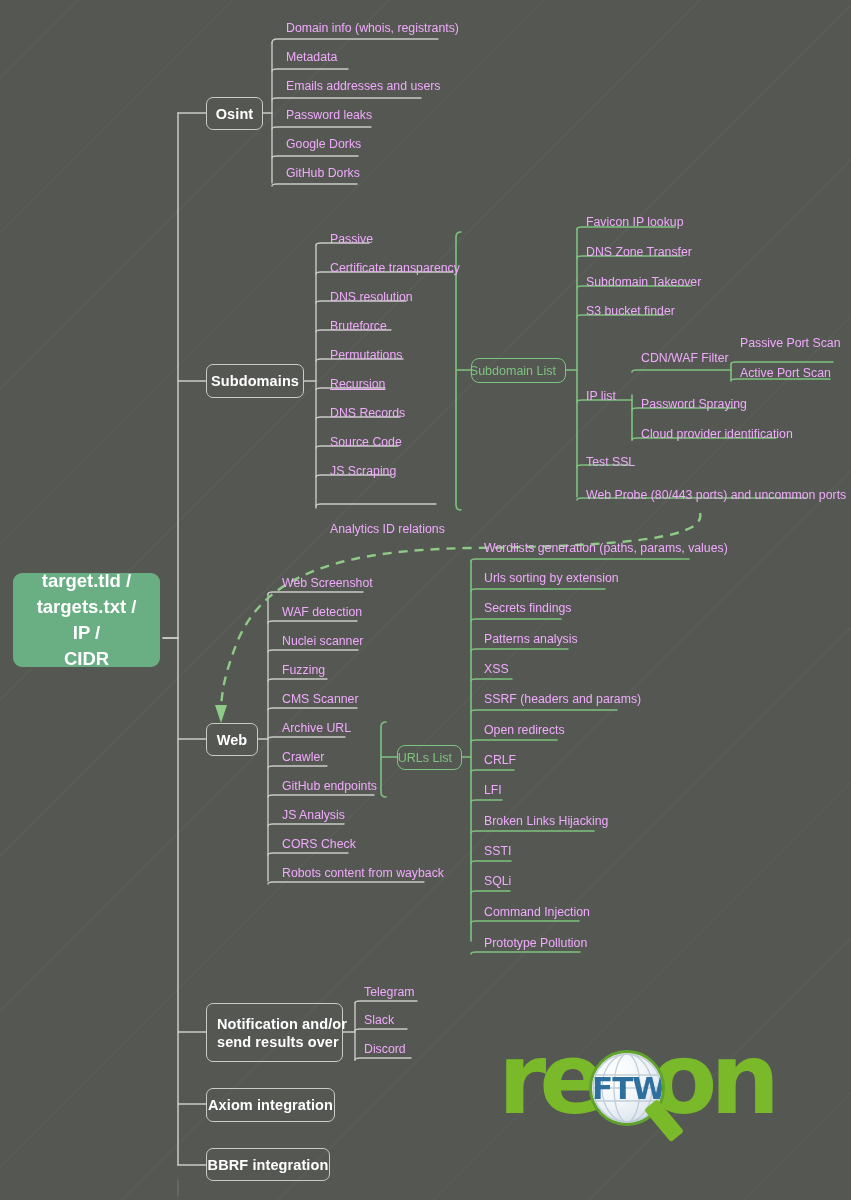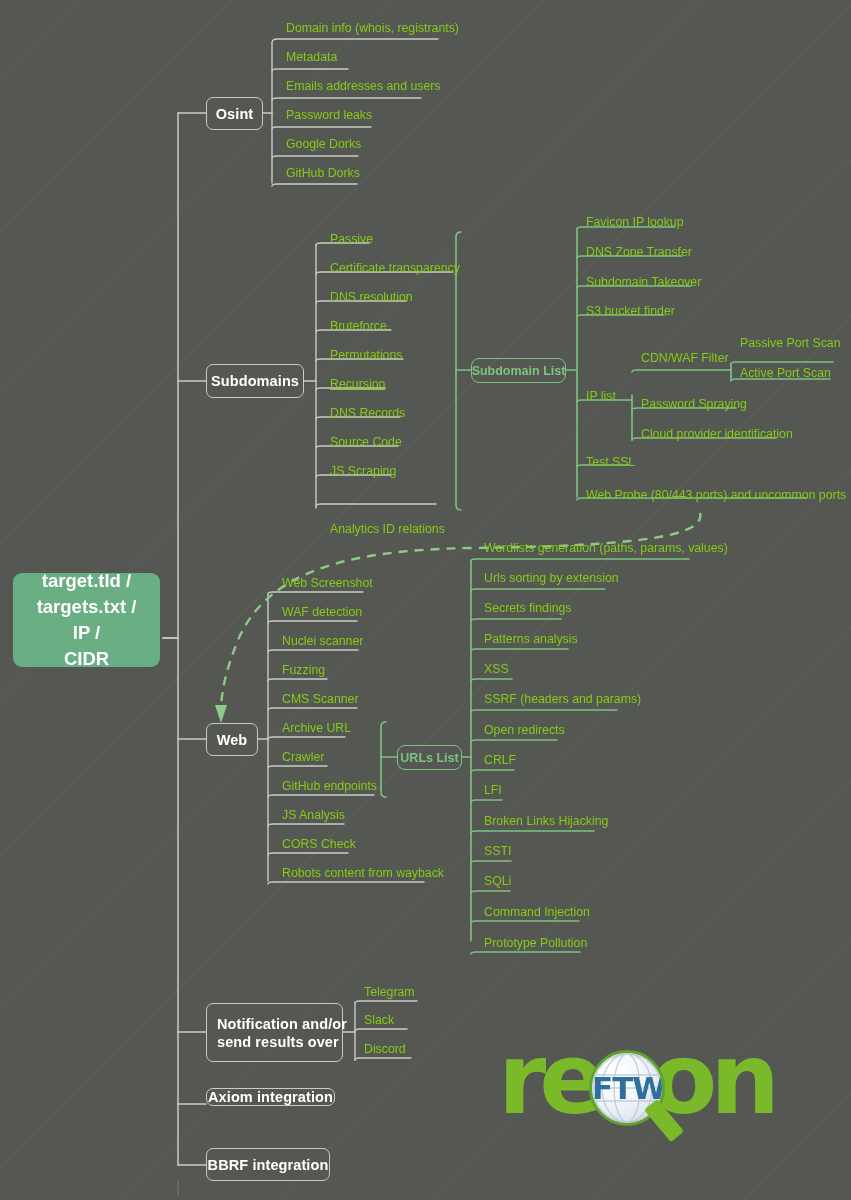--- a/index.html
+++ b/index.html
@@ -60,28 +60,29 @@
     font-size: 18.5px;
     font-weight: bold;
     line-height: 26px;
   }
   
   .greenpill {
     border: 1.4px solid #7dc47f;
     border-radius: 8px;
     color: #7dc47f;
     font-size: 12.5px;
-    font-weight: bold;
+    font-weight: normal;
     background: transparent;
     padding: 6px 9px;
+    justify-content: flex-end;
   }
   
   .leaf {
     position: absolute;
-    color: #84cc16;
+    color: #f0abfc;
     font-size: 12.3px;
     white-space: pre;
     line-height: 15px;
   }
 
   
   #logo { position: absolute; left: 498px; top: 1028px; width: 268px; height: 118px; }
   .logo-txt {
     position:absolute; left:0; top:2px;
     font-family: "DejaVu Sans", sans-serif;
@@ -264,21 +265,21 @@
 
   <div class="node boxnode" style="left:206px; top:723px; width:52px; height:33px;">
     <span>Web</span>
   </div>
 
   <div class="node boxnode" style="left:206px; top:1003px; width:137px; height:59px; text-align:left; justify-content:flex-start;">
     <span>Notification and/or
 send results over</span>
   </div>
 
-  <div class="node boxnode" style="left:206px; top:1088px; width:129px; height:18px;">
+  <div class="node boxnode" style="left:206px; top:1088px; width:129px; height:34px;">
     <span>Axiom integration</span>
   </div>
 
   <div class="node boxnode" style="left:206px; top:1148px; width:124px; height:33px;">
     <span>BBRF integration</span>
   </div>
 
   <div class="leaf" style="left:286px; top:21px;">Domain info (whois, registrants)</div>
   <div class="leaf" style="left:286px; top:50px;">Metadata</div>
   <div class="leaf" style="left:286px; top:79px;">Emails addresses and users</div>

